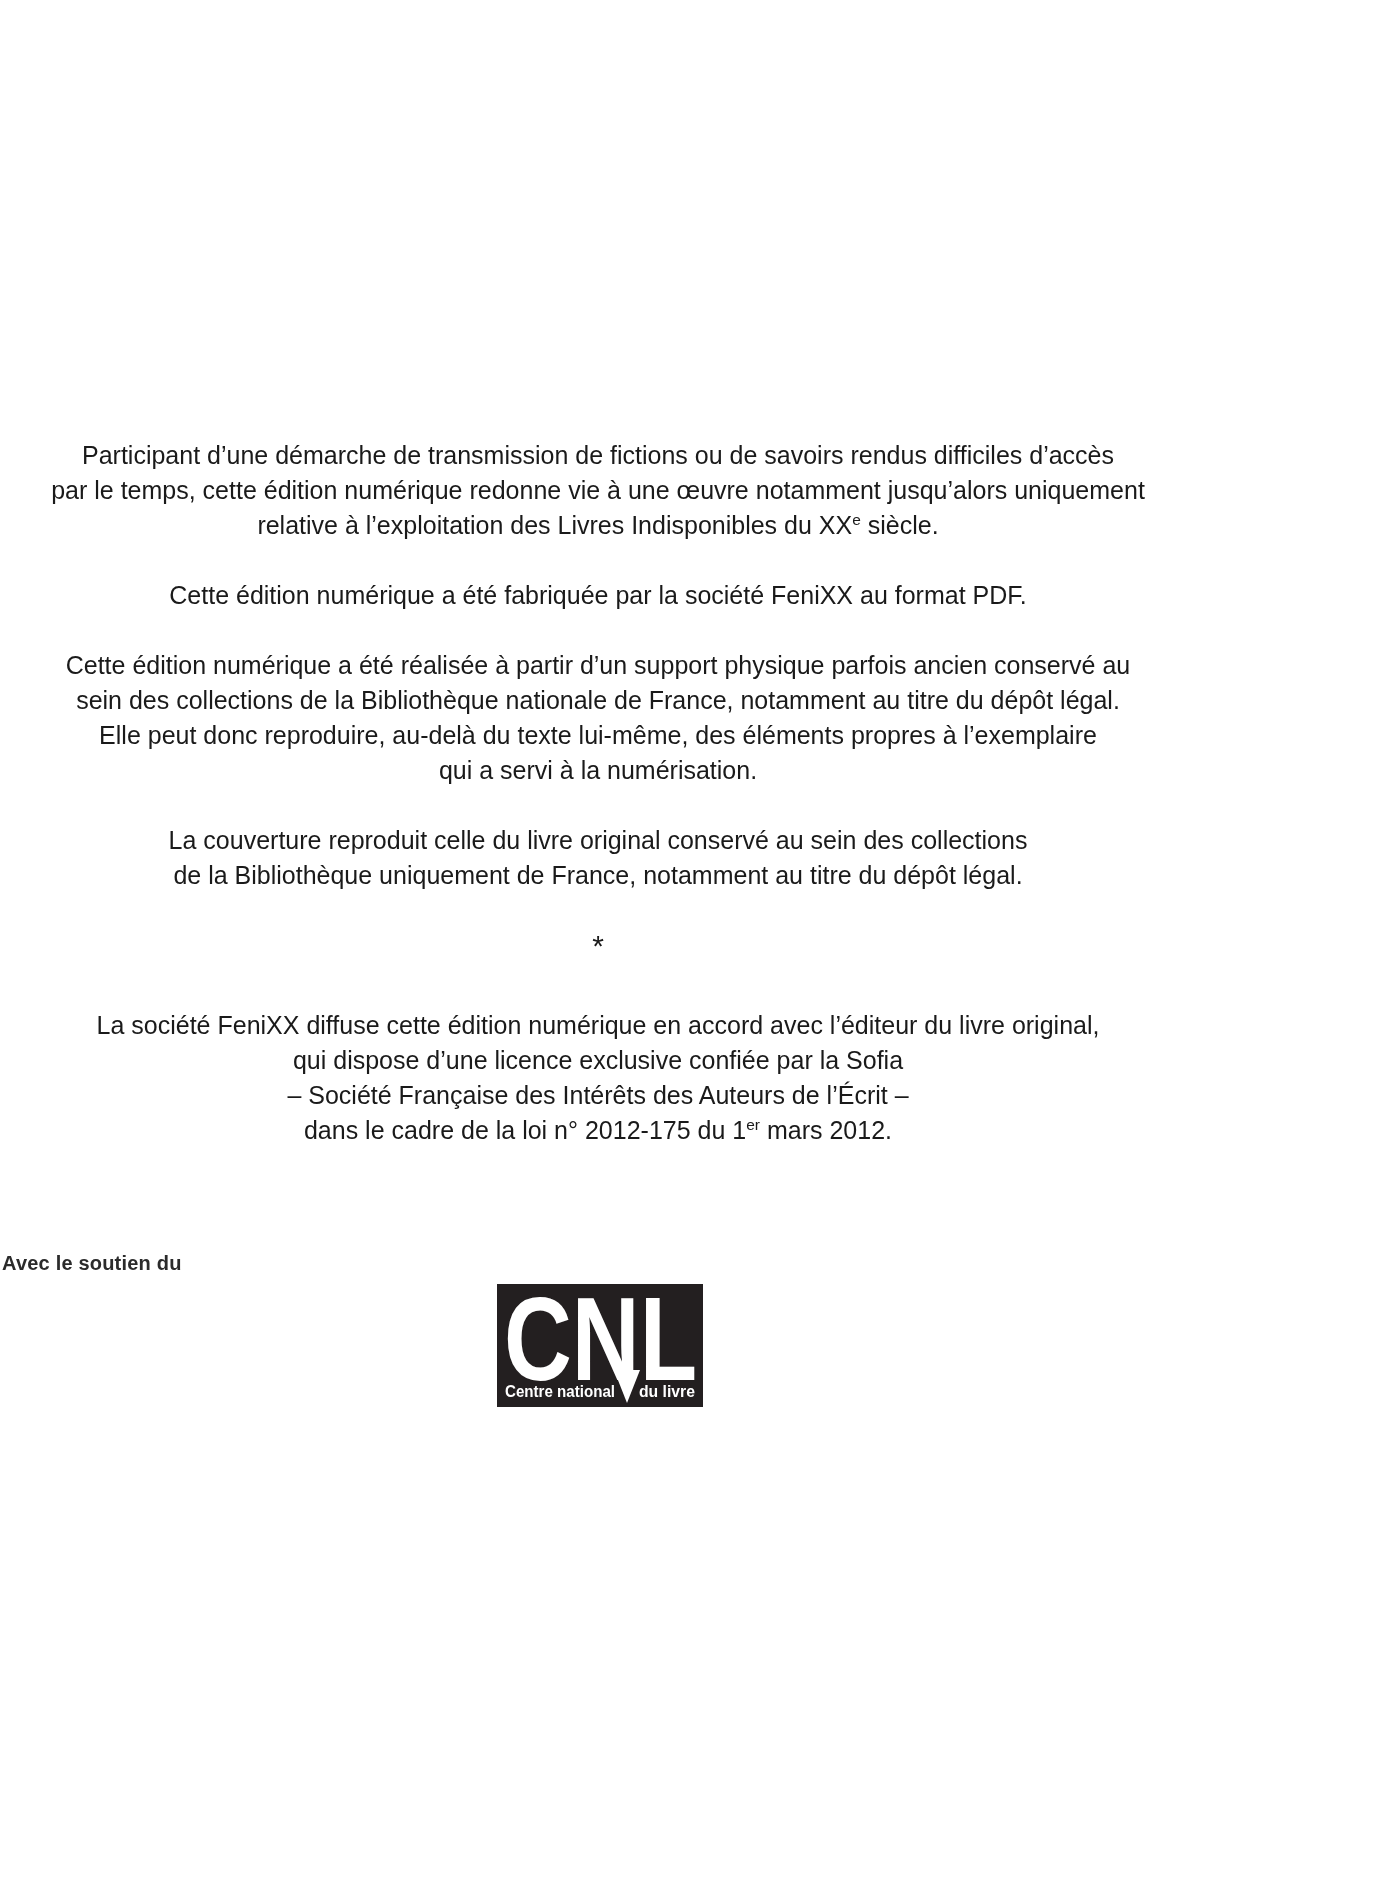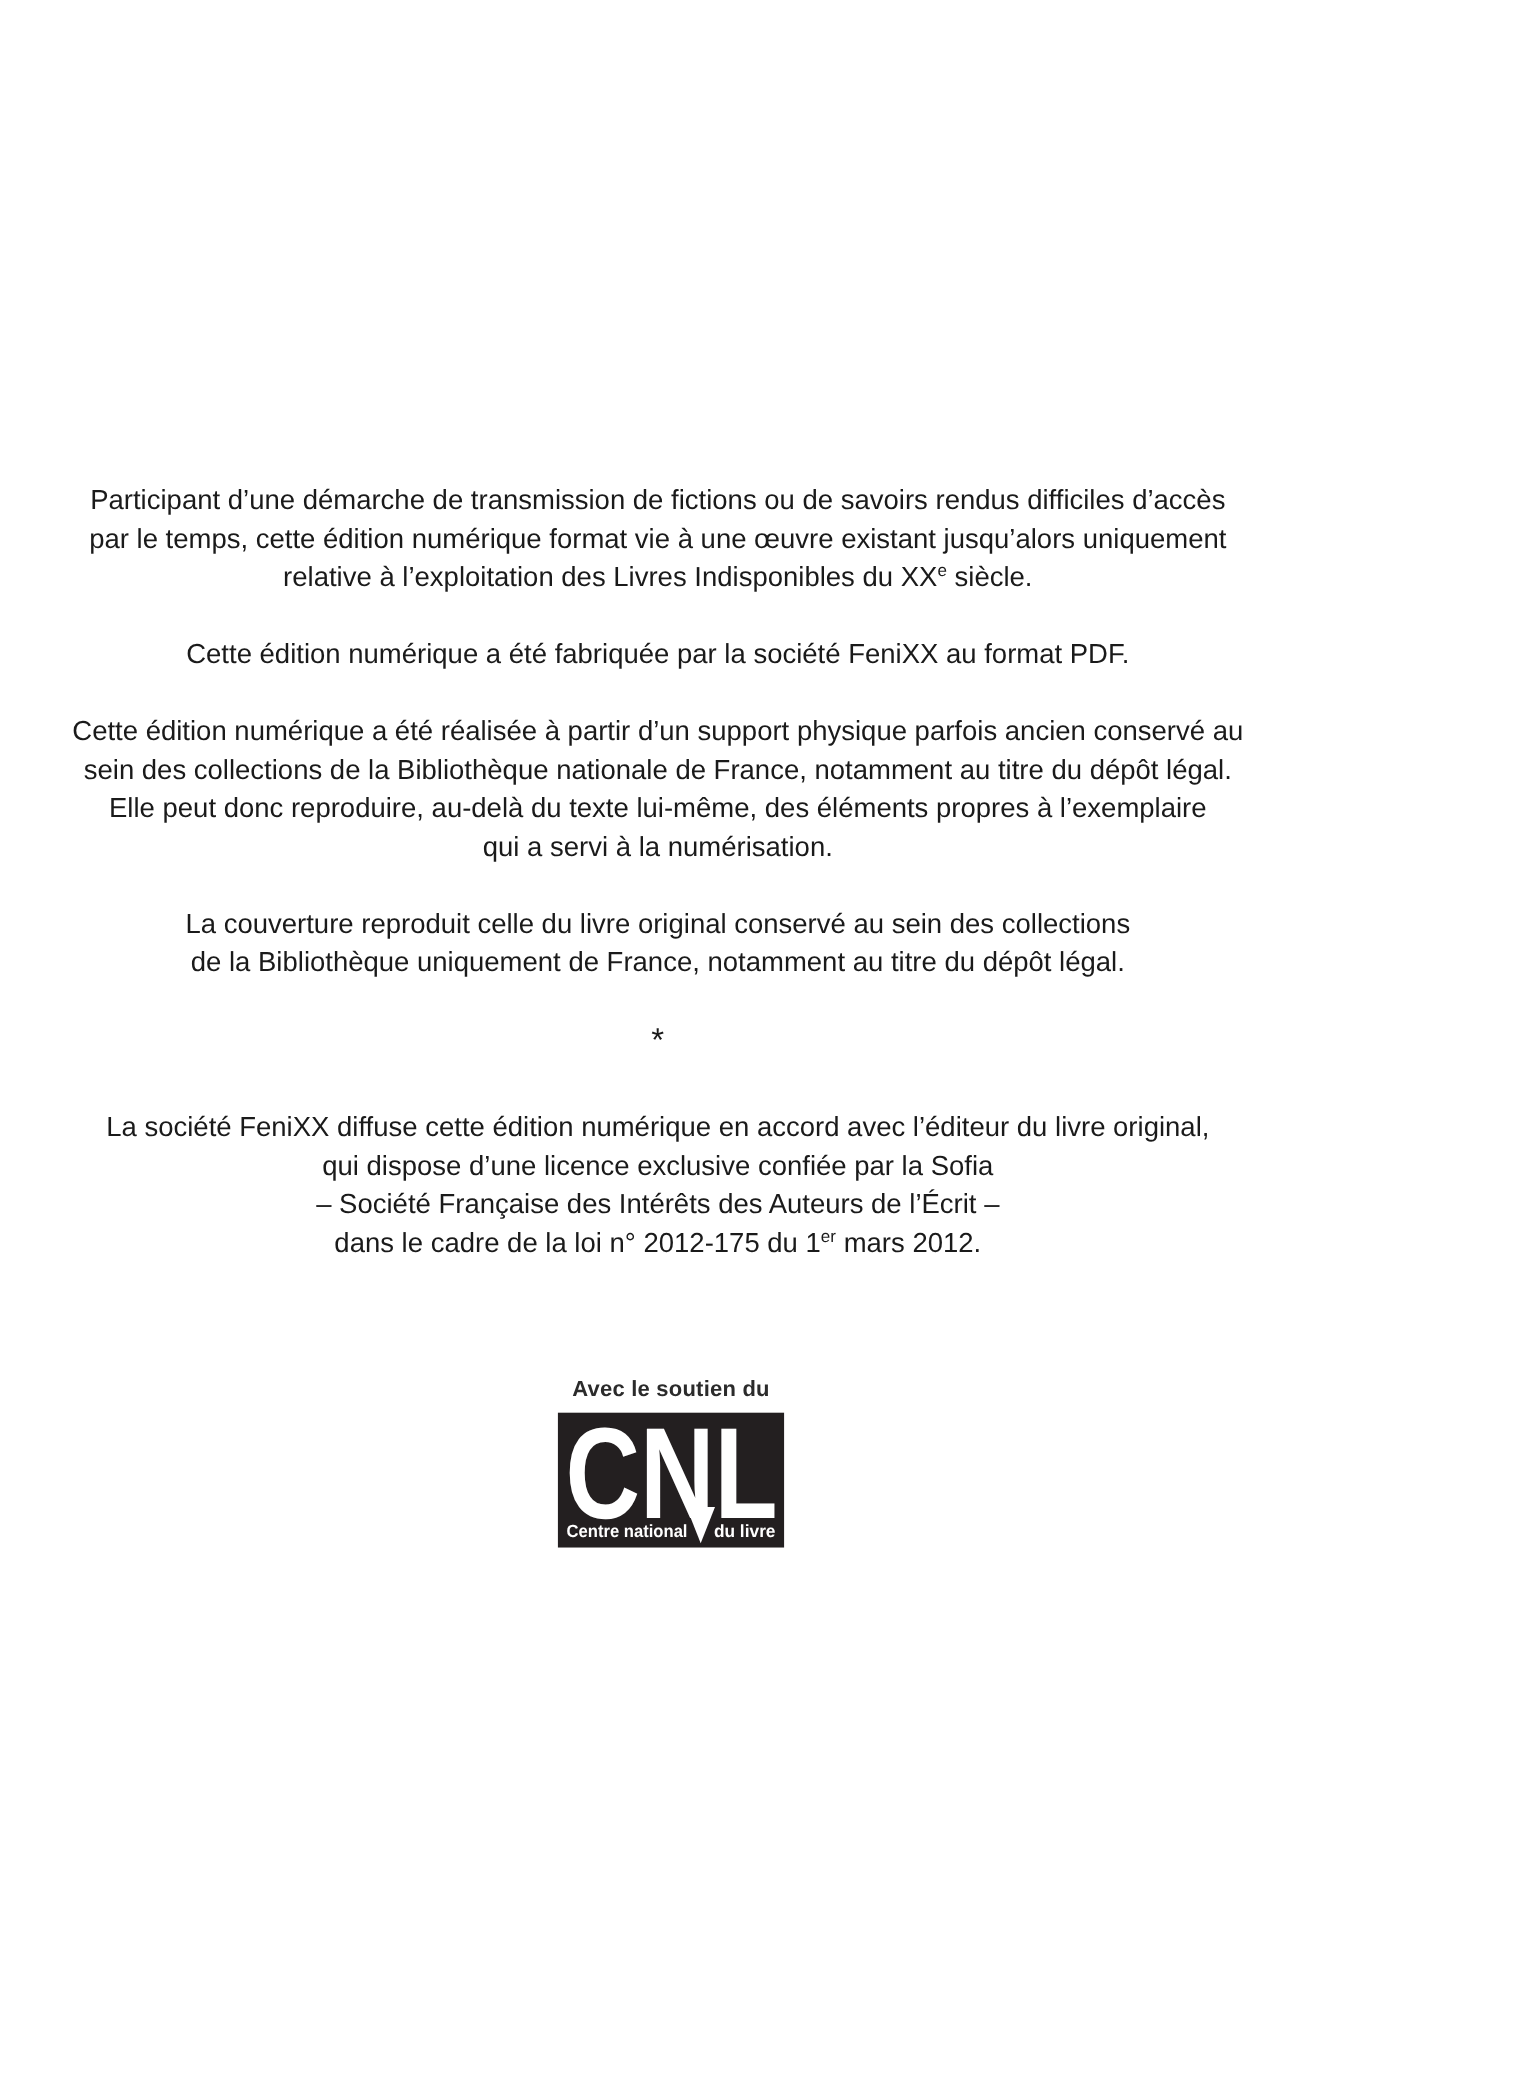--- a/index.html
+++ b/index.html
@@ -37,23 +37,22 @@
     vertical-align: super;
     line-height: 0;
   }
   .sep {
     font-size: 30px;
     margin-bottom: 45px !important;
   }
   .support {
     position: absolute;
     top: 1252px;
-    left: 12px;
+    left: 2px;
     width: 100%;
-    text-align: center;
   }
   .support-caption {
     font-size: 20px;
     font-weight: 700;
     color: #2b2b2b;
     letter-spacing: 0.2px;
   }
   .cnl-logo {
     display: block;
     margin: 9px auto 0 auto;
@@ -61,21 +60,21 @@
 </style>
 </head>
 <body>
 
 <div class="page">
 
   <section class="notice">
 
     <p>
       <span class="line">Participant d’une démarche de transmission de fictions ou de savoirs rendus difficiles d’accès</span>
-      <span class="line">par le temps, cette édition numérique format vie à une œuvre existant jusqu’alors uniquement</span>
+      <span class="line">par le temps, cette édition numérique redonne vie à une œuvre notamment jusqu’alors uniquement</span>
       <span class="line"><span>relative à l’exploitation des Livres Indisponibles du XX</span><sup>e</sup><span> siècle.</span></span>
     </p>
 
     <p>
       <span class="line">Cette édition numérique a été fabriquée par la société FeniXX au format PDF.</span>
     </p>
 
     <p>
       <span class="line">Cette édition numérique a été réalisée à partir d’un support physique parfois ancien conservé au</span>
       <span class="line">sein des collections de la Bibliothèque nationale de France, notamment au titre du dépôt légal.</span>

